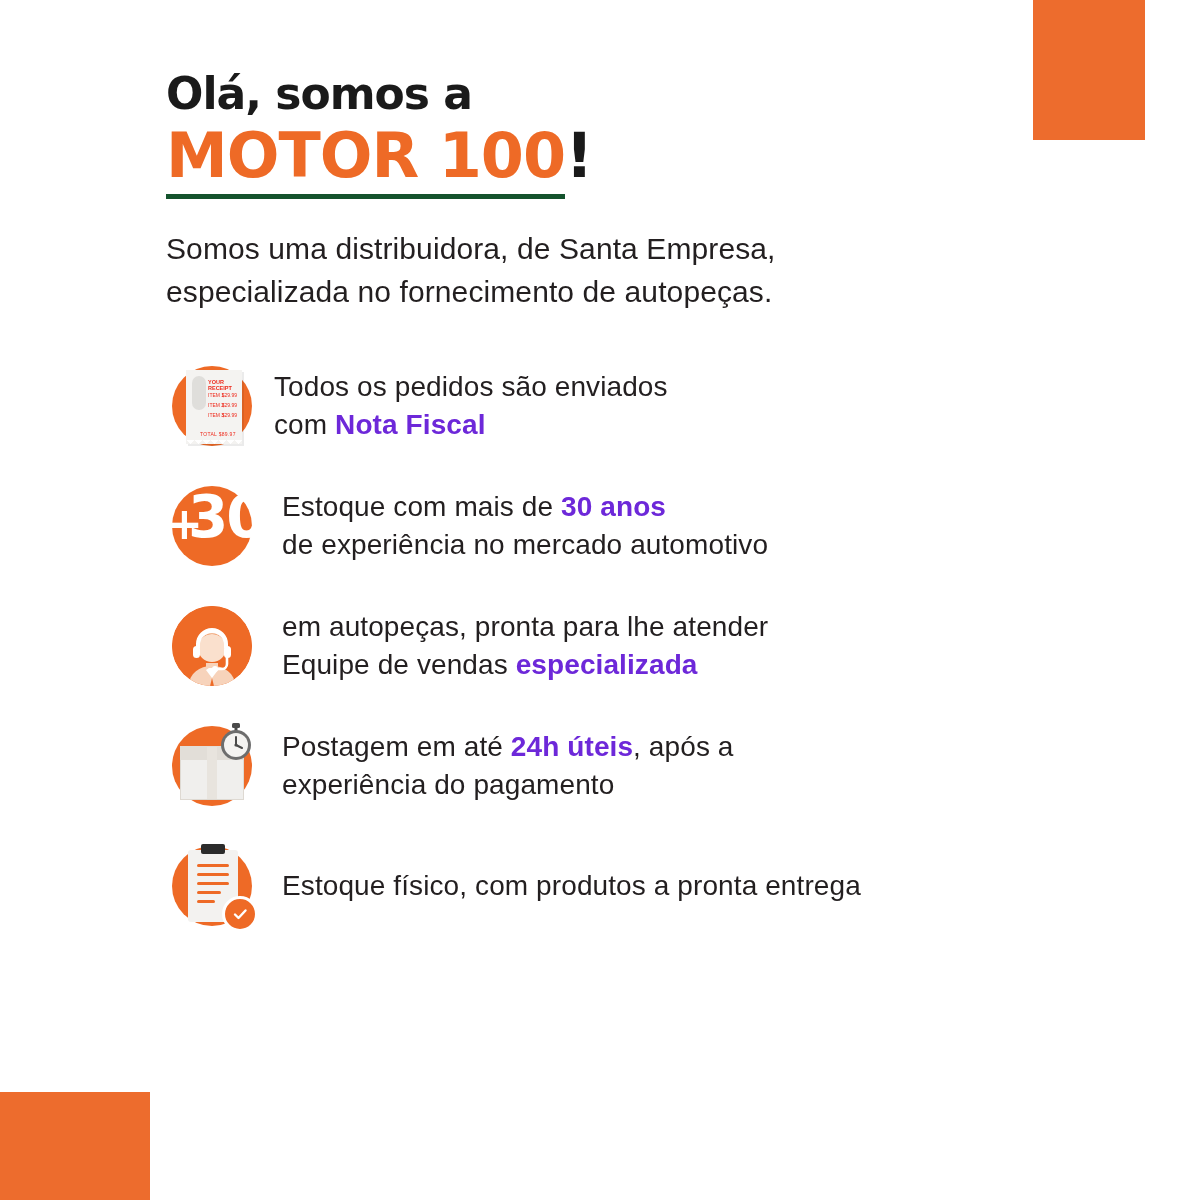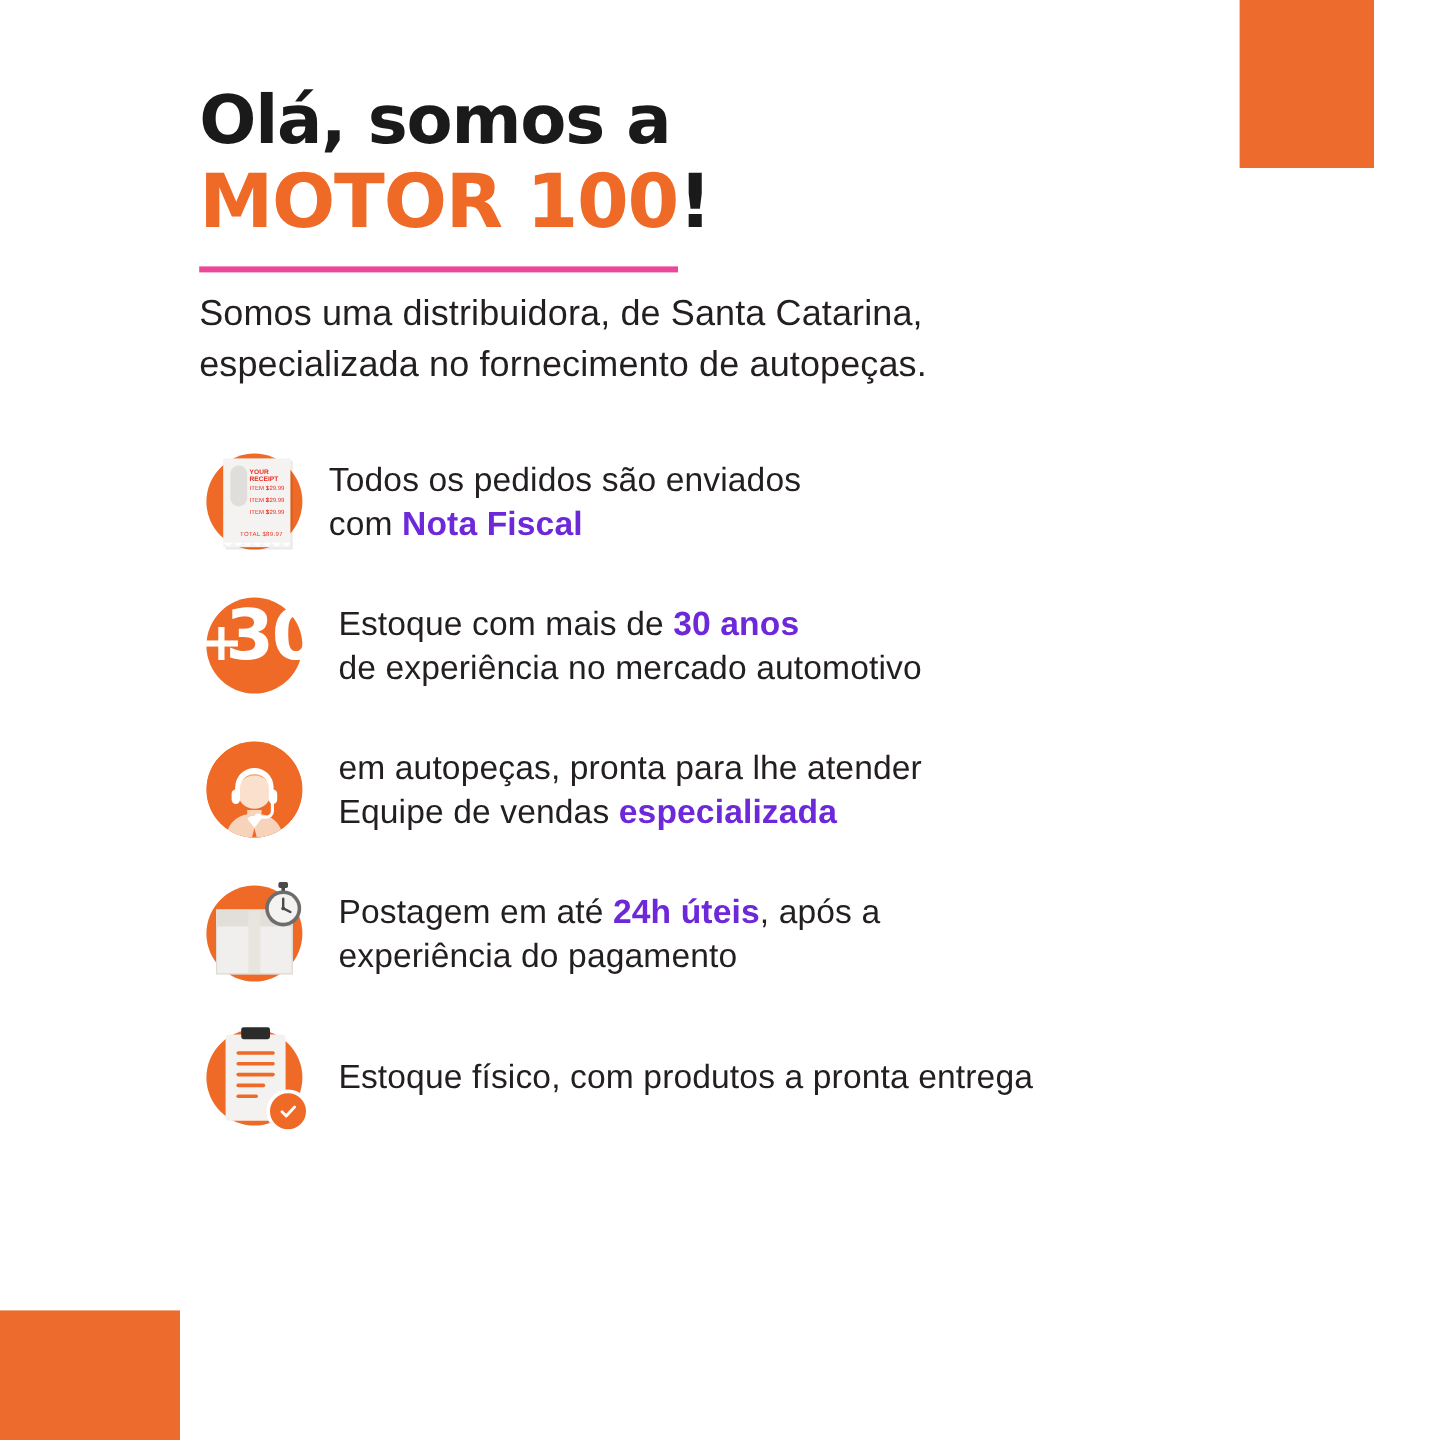--- a/index.html
+++ b/index.html
@@ -43,36 +43,36 @@
     width: 930px;
   }
 
   
   .headline {
     font-family: "DejaVu Sans", sans-serif;
     font-weight: bold;
     letter-spacing: -1px;
   }
   .headline-line1 {
-    font-size: 56px;
+    font-size: 44px;
     line-height: 1.02;
     color: #1a1a1a;
     font-weight: bold;
   }
   .headline-line2 {
     font-size: 62px;
     line-height: 1.25;
     color: #1a1a1a;
     font-weight: bold;
     white-space: nowrap;
   }
   .brand {
     color: #ee6a26;
-    border-bottom: 5px solid #ec4899;
-    padding-bottom: 18px;
+    border-bottom: 5px solid #14532d;
+    padding-bottom: 2px;
   }
   .bang {
     color: #1a1a1a;
   }
 
   
   .para {
     font-family: "Liberation Sans", sans-serif;
     font-size: 30px;
     line-height: 1.42;
@@ -311,21 +311,21 @@
   <div class="corner-square corner-bottom-left"></div>
 
   <div class="content">
 
     <div class="headline">
       <div class="headline-line1">Olá, somos a</div>
       <div class="headline-line2"><span class="brand">MOTOR 100</span><span class="bang">!</span></div>
     </div>
 
     <div class="para">
-      <div>Somos uma distribuidora, de Santa Catarina,</div>
+      <div>Somos uma distribuidora, de Santa Empresa,</div>
       <div>especializada no fornecimento de autopeças.</div>
     </div>
 
 
     <div class="benefits">
 
       <div class="benefit">
         <div class="benefit-icon">
           <div class="circle"></div>
           <div class="ico-receipt">

